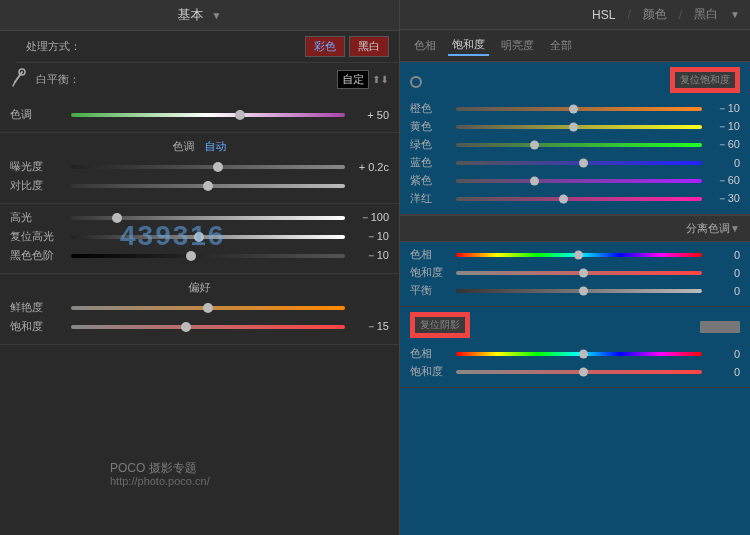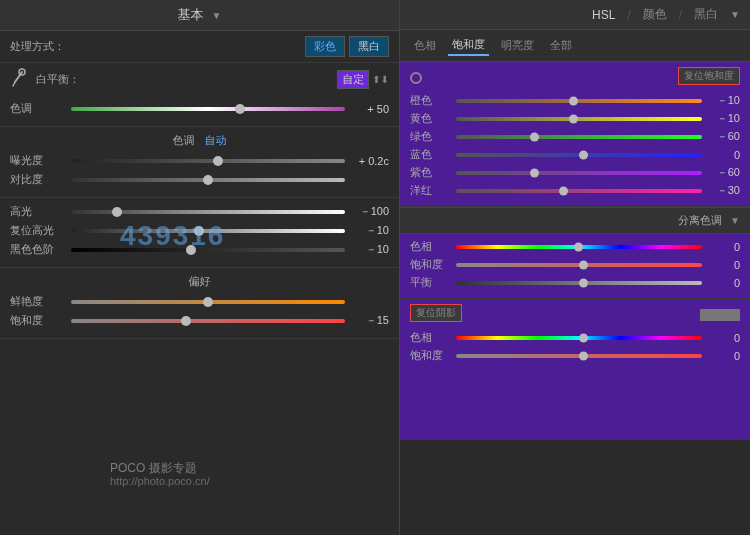--- a/index.html
+++ b/index.html
@@ -19,22 +19,22 @@
     }
     .left-panel {
       width: 400px;
       height: 535px;
       background: #2a2a2a;
       padding: 0;
       border-right: 1px solid #444;
     }
     .right-panel {
       width: 350px;
-      height: 440px;
-      background: #4c1d95;
+      height: 535px;
+      background: #0c4a6e;
     }
     
     .panel-header {
       background: #333;
       text-align: center;
       padding: 6px 10px;
       color: #ccc;
       font-size: 13px;
       display: flex;
       align-items: center;
@@ -113,63 +113,64 @@
     .slider-val {
       color: #ccc;
       font-size: 11px;
       min-width: 38px;
       text-align: right;
     }
     
     .wb-row {
       display: flex;
       align-items: center;
-      margin-bottom: 12px;
+      margin-bottom: 18px;
     }
     .wb-icon {
       width: 20px;
       height: 20px;
       margin-right: 6px;
       display: flex;
       align-items: center;
       justify-content: center;
     }
     .wb-label {
       color: #aaa;
       font-size: 11px;
       margin-right: 4px;
     }
     .wb-select {
       margin-left: auto;
       color: #ccc;
       font-size: 11px;
-      background: #6d28d9;
+      background: #000000;
       border: 1px solid #555;
       padding: 1px 4px;
       cursor: pointer;
     }
     
     .mode-row {
       display: flex;
       align-items: center;
       padding: 5px 10px;
       border-bottom: 1px solid #3a3a3a;
+      margin-left: 16px;
     }
     .mode-label {
       color: #aaa;
       font-size: 11px;
       margin-right: auto;
     }
     .mode-btn {
       color: #ccc;
       font-size: 11px;
       padding: 2px 8px;
       cursor: pointer;
       border: 1px solid #555;
-      background: #0c4a6e;
+      background: #7f1d1d;
       margin-left: 4px;
     }
     .mode-btn.active-mode {
       color: #6af;
     }
     
     .watermark {
       position: absolute;
       top: 220px;
       left: 120px;
@@ -250,21 +251,21 @@
     .r-slider-val {
       color: #ccc;
       font-size: 11px;
       min-width: 32px;
       text-align: right;
     }
     .r-reset-btn {
       font-size: 10px;
       color: #888;
       background: #3a3a3a;
-      border: 1px solid #ef4444;
+      border: 5px solid #ef4444;
       padding: 1px 5px;
       cursor: pointer;
       margin-bottom: 4px;
     }
     .r-section-header {
       display: flex;
       align-items: center;
       justify-content: space-between;
       margin-bottom: 4px;
     }
@@ -273,21 +274,21 @@
       background: #333;
       padding: 5px 10px;
       text-align: right;
       color: #aaa;
       font-size: 11px;
       border-top: 1px solid #444;
       border-bottom: 1px solid #444;
       display: flex;
       align-items: center;
       justify-content: flex-end;
-      gap: 8px;
+      gap: 0;
     }
     
     .grad-temp { background: linear-gradient(to right, #4af, #fff, #fa6); }
     .grad-tint { background: linear-gradient(to right, #4a4, #fff, #a4a); }
     .grad-expo { background: linear-gradient(to right, #222, #888); }
     .grad-contrast { background: linear-gradient(to right, #333, #bbb); }
     .grad-highlight { background: linear-gradient(to right, #333, #fff); }
     .grad-shadow { background: linear-gradient(to right, #000, #888); }
     .grad-white { background: linear-gradient(to right, #222, #fff); }
     .grad-black { background: linear-gradient(to right, #000, #555); }

